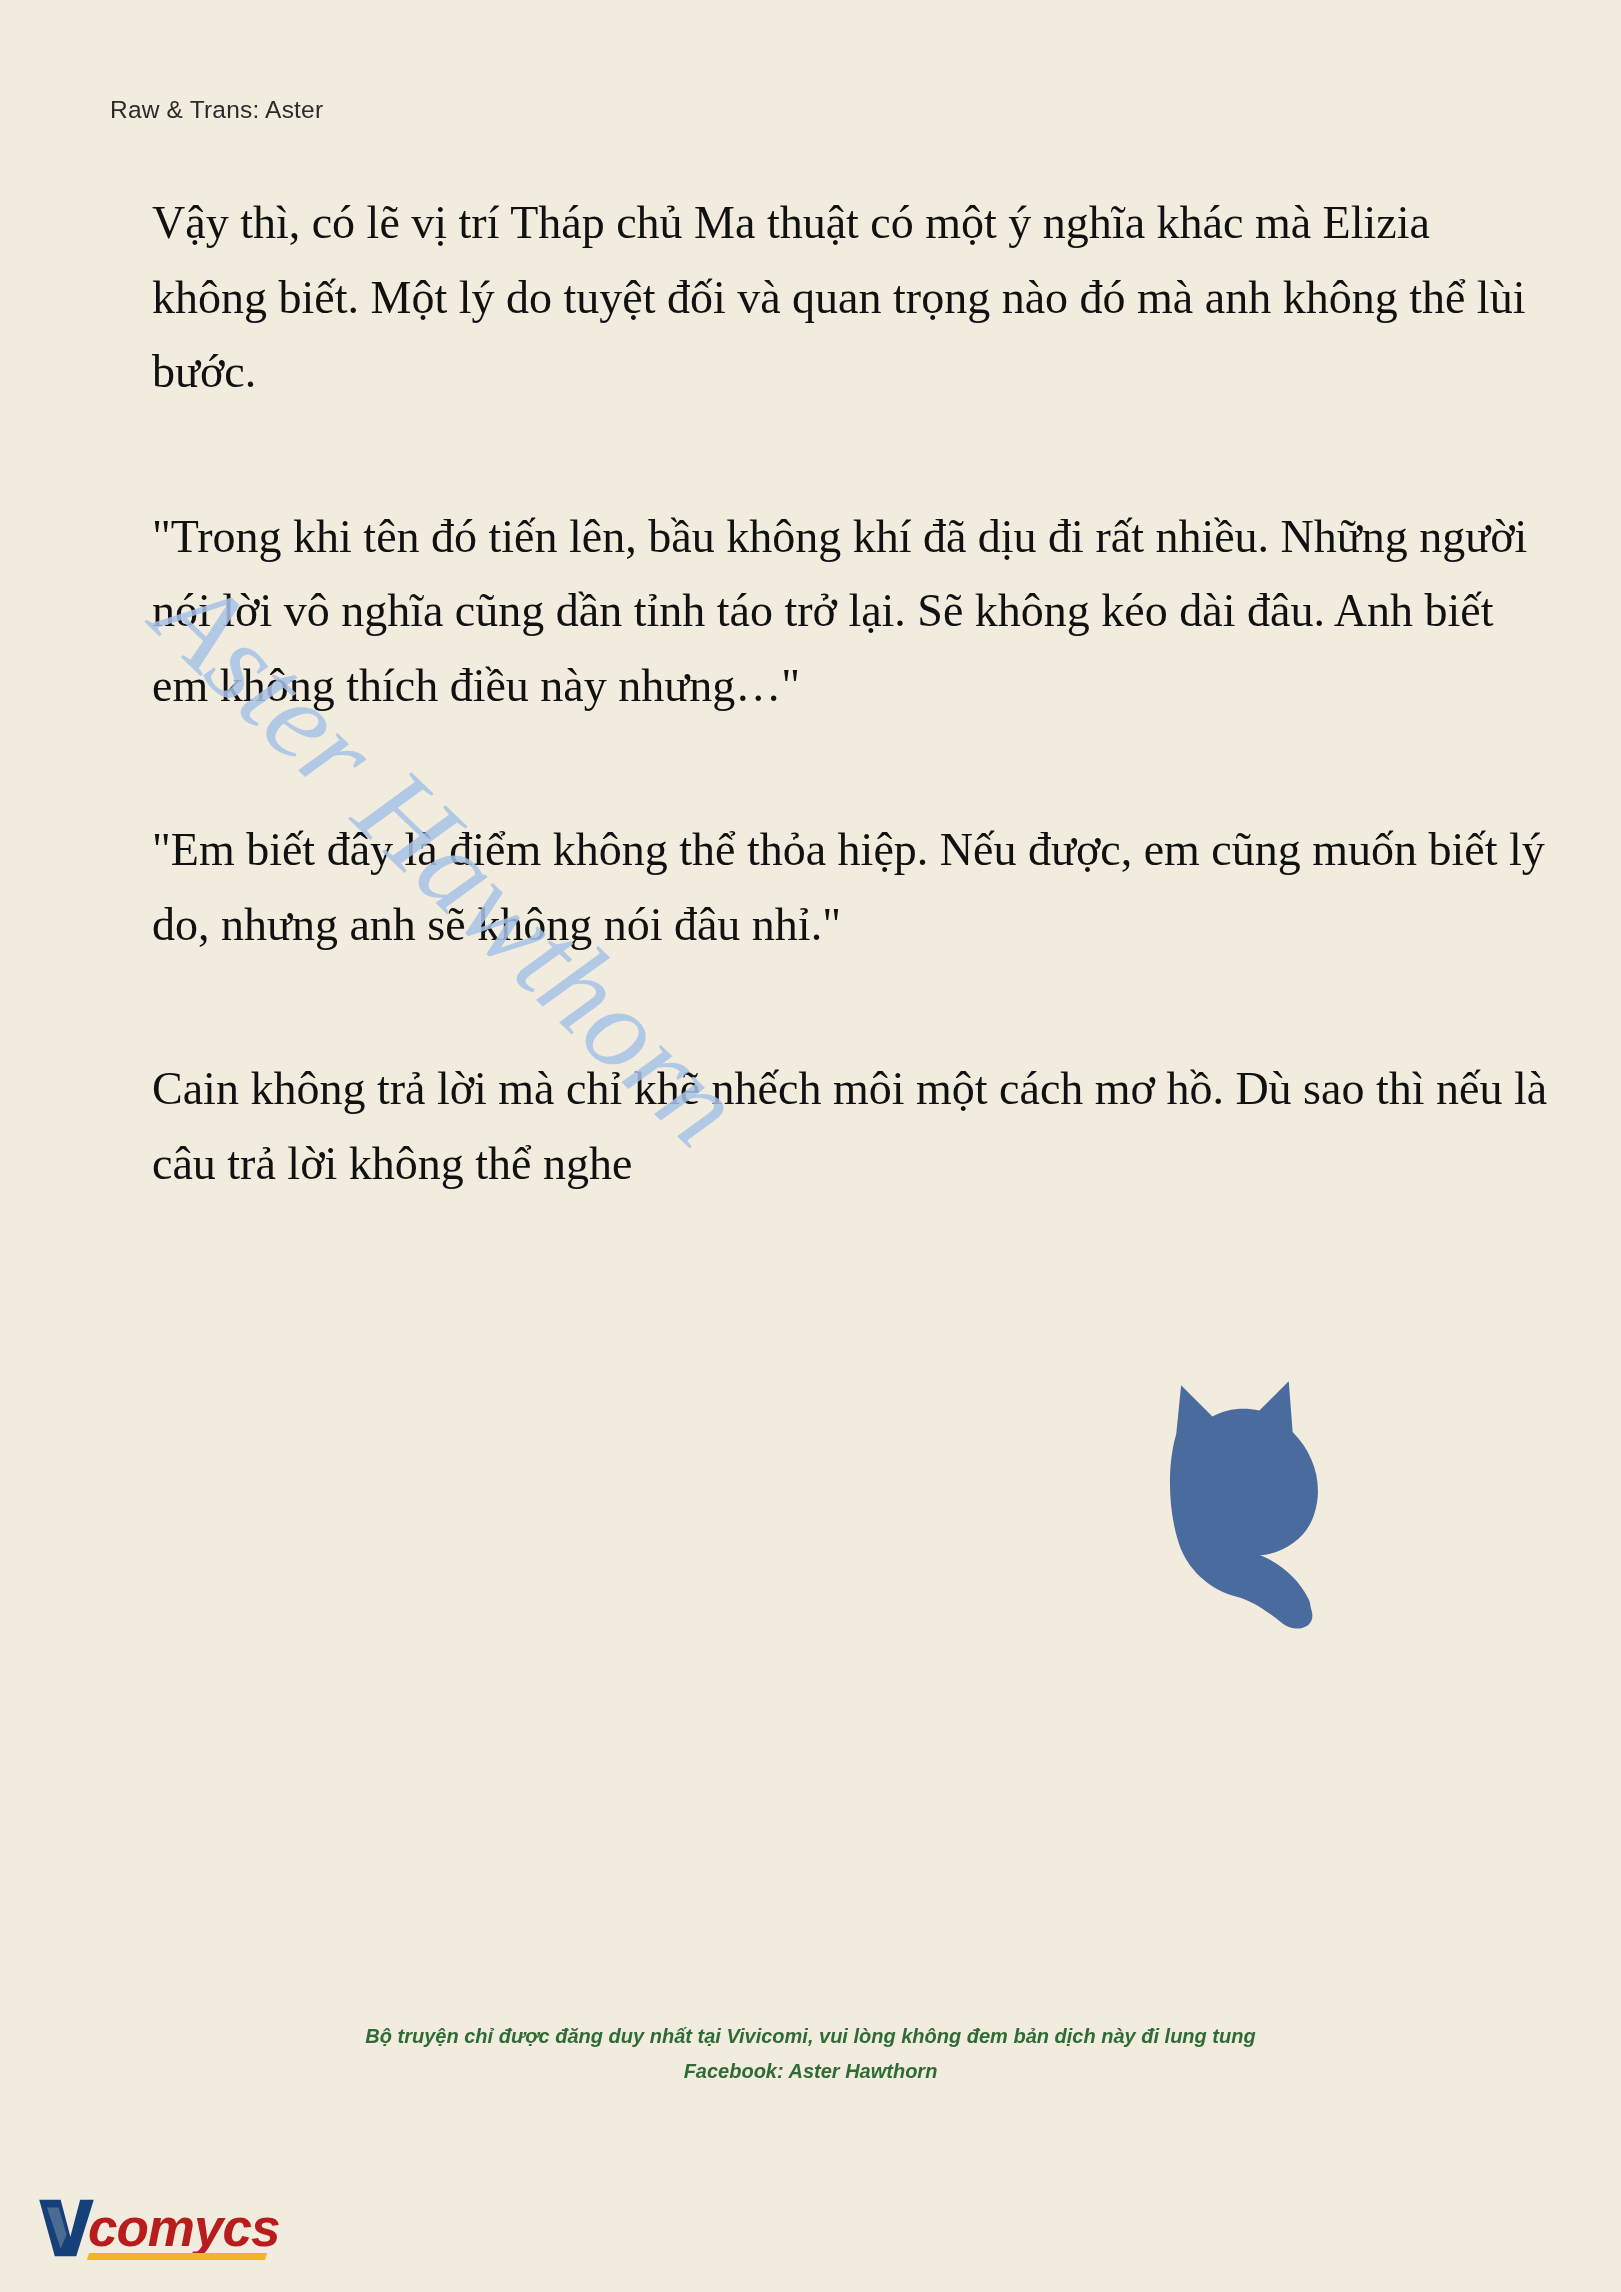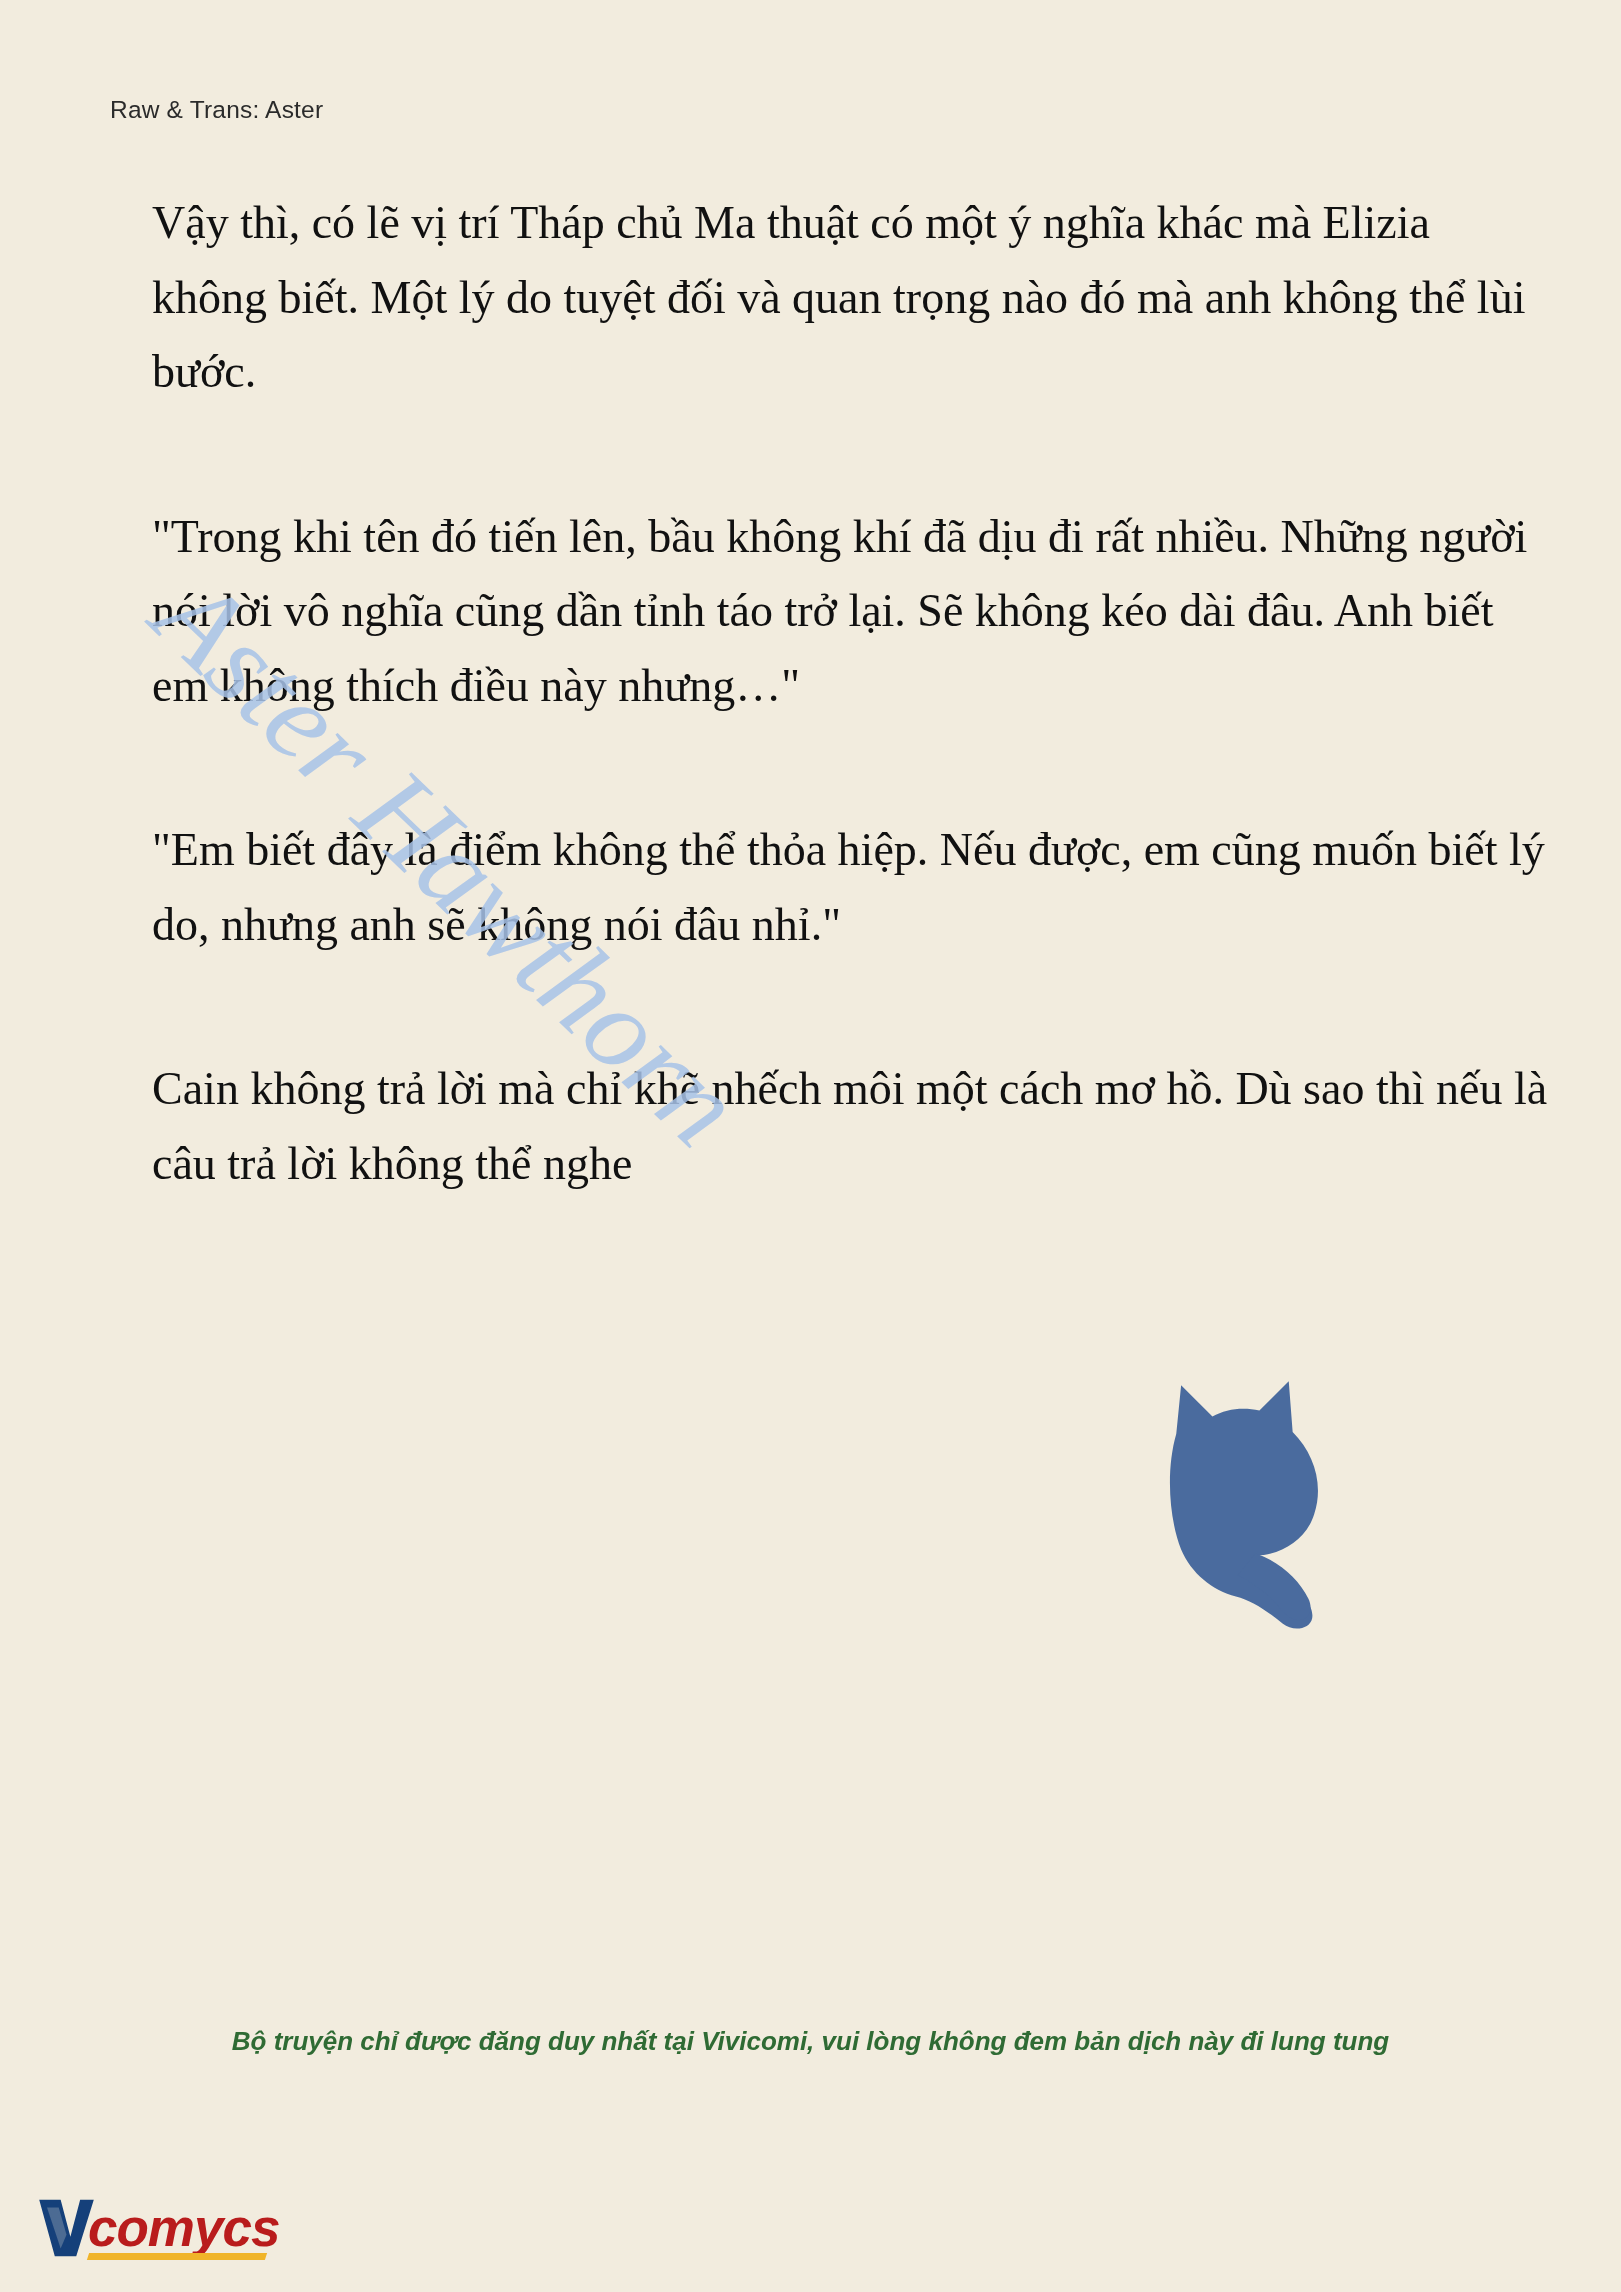--- a/index.html
+++ b/index.html
@@ -78,21 +78,21 @@
 
   .footer-note {
     position: absolute;
     left: 0;
     right: 0;
     top: 2019px;
     text-align: center;
     font-family: "Liberation Sans", sans-serif;
     font-style: italic;
     font-weight: bold;
-    font-size: 26px;
+    font-size: 20px;
     line-height: 1.75;
     color: #2f6b34;
   }
   .footer-note div {
     margin: 0;
   }
 
   .brand-logo {
     position: absolute;
     left: 37px;
@@ -146,20 +146,21 @@
                  C172 258 154 260 144 252 C130 240 112 228 96 224
                  C72 218 50 200 40 176 C28 146 24 96 35 58 Z"></path>
         <path d="M116 180 C140 188 160 206 170 226 C176 238 170 250 158 248
                  C146 246 140 232 128 222 C118 214 106 206 98 202 Z"></path>
       </g>
     </svg>
   </div>
 
   <div class="footer-note">
     <div>Bộ truyện chỉ được đăng duy nhất tại Vivicomi, vui lòng không đem bản dịch này đi lung tung</div>
+    <div>Facebook: Aster Hawthorn</div>
   </div>
 
   <div class="brand-logo">
     <svg viewBox="0 0 60 78" width="59" height="76" style="position:absolute;left:0;top:0;" aria-hidden="true">
       <path d="M2 8 L24 8 L34 46 L44 8 L58 8 L40 66 L18 66 Z" fill="#15407a"></path>
       <path d="M10 16 L22 16 L30 44 L24 58 Z" fill="#f2ecde" opacity="0.25"></path>
     </svg>
     <div class="logo-text">comycs</div>
     <div class="logo-underline"></div>
   </div>

